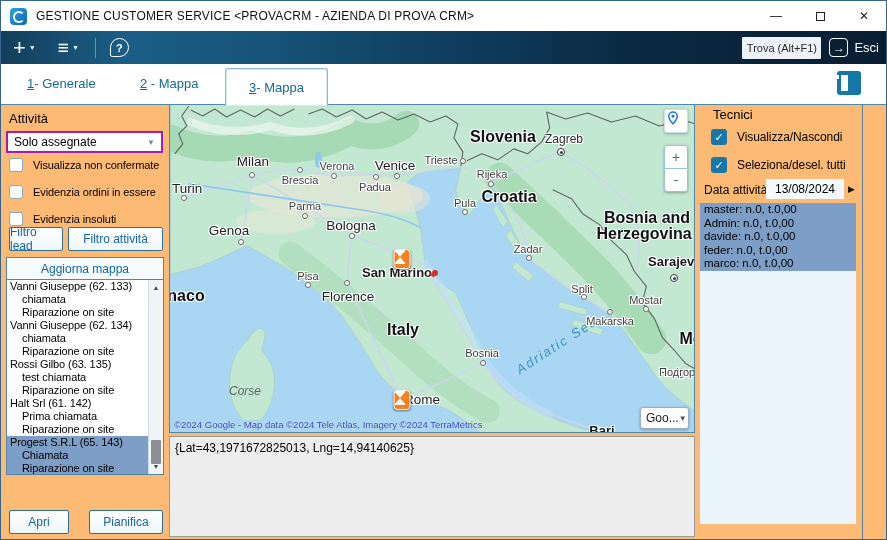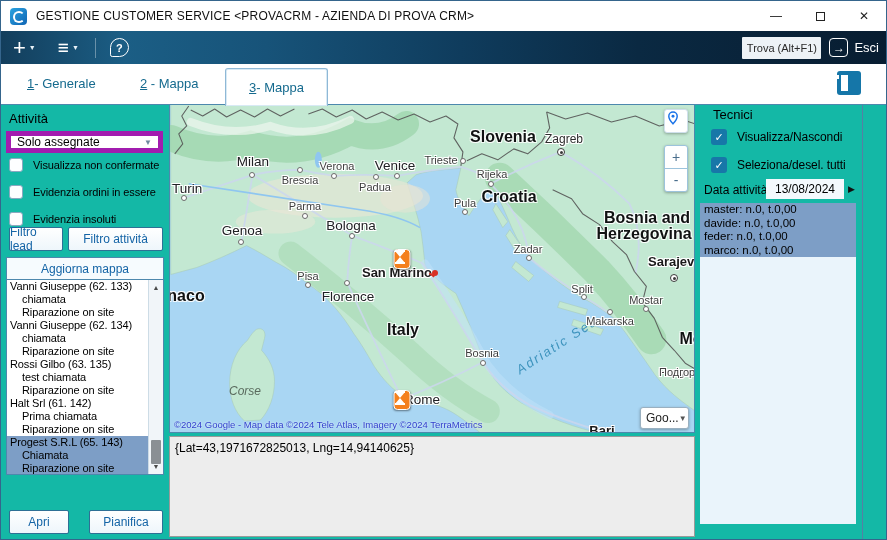--- a/index.html
+++ b/index.html
@@ -1,17 +1,17 @@
 <!DOCTYPE html>
 <html><head>
 <meta charset="utf-8">
 <style>
   html,body{margin:0;padding:0;background:#e8e8e8;}
   *{box-sizing:border-box;}
-  .window{position:relative;width:887px;height:540px;background:#14b8a6;border:1px solid #35658c;
+  .window{position:relative;width:887px;height:540px;background:#fdba74;border:1px solid #35658c;
     font-family:"Liberation Sans","DejaVu Sans",sans-serif;overflow:hidden;}
   
   .titlebar{position:absolute;left:0;top:0;width:100%;height:30px;background:#fff;display:flex;align-items:center;}
   .app-icon{width:17px;height:17px;margin-left:9px;border-radius:4px;background:linear-gradient(135deg,#2aa3e0,#1065b4);position:relative;flex:0 0 auto;}
   .app-icon::after{content:"";position:absolute;left:3px;top:3px;width:8px;height:8px;border:2.5px solid #fff;border-radius:50%;border-right-color:transparent;}
   .title-text{margin-left:9px;font-size:12px;color:#111;white-space:nowrap;letter-spacing:.2px;}
   .win-controls{position:absolute;right:0;top:0;height:30px;display:flex;}
   .win-btn{width:44px;height:30px;display:flex;align-items:center;justify-content:center;font-size:12px;color:#222;cursor:default;}
   .max-glyph{display:inline-block;width:9px;height:9px;border:1px solid #222;}
   
@@ -42,21 +42,21 @@
   .pt-dot{position:absolute;right:1px;top:1px;width:4px;height:4px;background:#fff;}
   
   .btn-blue{position:absolute;border:1px solid #2e7095;border-radius:2px;background:linear-gradient(#ffffff,#eef6fb);
     color:#1464a6;font-size:12px;display:flex;align-items:center;justify-content:center;cursor:default;}
   .cb-row{display:flex;align-items:center;}
   .cb-box{width:14px;height:14px;border:1px solid #8aa8c0;border-radius:3px;background:#fdfeff;flex:0 0 auto;}
   .cb-box.checked{width:16px;height:16px;border:none;border-radius:3px;background:#1777a8;color:#fff;font-size:11px;font-weight:bold;display:flex;align-items:center;justify-content:center;}
   .cb-label{margin-left:10px;font-size:11px;color:#000;white-space:nowrap;letter-spacing:-.1px;}
   
   .lbl-attivita{position:absolute;left:8px;top:110px;font-size:13px;color:#000;}
-  .combo{position:absolute;left:5px;top:130px;width:157px;height:22px;border:5px solid #a21caf;background:#fff;display:flex;align-items:center;}
+  .combo{position:absolute;left:5px;top:130px;width:157px;height:22px;border:2px solid #a21caf;background:#fff;display:flex;align-items:center;}
   .combo-value{font-size:12px;color:#000;margin-left:6px;}
   .combo-caret{margin-left:auto;margin-right:6px;font-size:8px;color:#6f8aa0;}
   #left-cbs{position:absolute;left:8px;top:157px;}
   #left-cbs .cb-row{margin-bottom:13px;height:14px;}
   .listbox{position:absolute;left:5px;top:256px;width:158px;height:218px;border:1px solid #4d88ad;background:#fff;}
   .aggiorna{position:absolute;left:0;top:0;width:100%;height:22px;border-bottom:1px solid #4d88ad;background:#f6fbfe;
     color:#1464a6;font-size:12px;display:flex;align-items:center;justify-content:center;}
   #activity-rows{position:absolute;left:0;top:22px;right:15px;bottom:0;overflow:hidden;}
   .act-row{height:13px;line-height:13px;font-size:11px;color:#000;white-space:nowrap;padding-left:3px;letter-spacing:-.1px;}
   .act-row.ind{padding-left:15px;}
@@ -291,21 +291,21 @@
         <div class="mlabel ml-sm" style="left: 167px; top: 62px; position: absolute;">Verona</div>
         <div class="mdot" style="left: 227px; top: 72px; position: absolute;"></div>
         <div class="mlabel ml-lg" style="left: 225px; top: 61px; position: absolute;">Venice</div>
         <div class="mdot" style="left: 206px; top: 73px; position: absolute;"></div>
         <div class="mlabel ml-sm" style="left: 205px; top: 83px; position: absolute;">Padua</div>
         <div class="mdot" style="left: 293px; top: 57px; position: absolute;"></div>
         <div class="mlabel ml-sm" style="left: 271px; top: 56px; position: absolute;">Trieste</div>
         <div class="mdot" style="left: 135px; top: 112px; position: absolute;"></div>
         <div class="mlabel ml-sm" style="left: 135px; top: 102px; position: absolute;">Parma</div>
         <div class="mdot" style="left: 71px; top: 138px; position: absolute;"></div>
-        <div class="mlabel ml-lg" style="left: 72px; top: 126px; position: absolute;">Genoa</div>
+        <div class="mlabel ml-lg" style="left: 59px; top: 126px; position: absolute;">Genoa</div>
         <div class="mdot" style="left: 182px; top: 132px; position: absolute;"></div>
         <div class="mlabel ml-lg" style="left: 181px; top: 121px; position: absolute;">Bologna</div>
         <div class="mdot" style="left: 138px; top: 181px; position: absolute;"></div>
         <div class="mlabel ml-sm" style="left: 138px; top: 172px; position: absolute;">Pisa</div>
         <div class="mdot" style="left: 177px; top: 179px; position: absolute;"></div>
         <div class="mlabel ml-lg" style="left: 178px; top: 192px; position: absolute;">Florence</div>
         <div class="mlabel ml-bold" style="left: 227px; top: 168px; position: absolute;">San Marino</div>
         <div class="mdot" style="left: 313px; top: 259px; position: absolute;"></div>
         <div class="mlabel ml-sm" style="left: 312px; top: 249px; position: absolute;">Bosnia</div>
         <div class="mlabel ml-lg" style="left: 252px; top: 295px; position: absolute;">Rome</div>
@@ -381,19 +381,20 @@
       <div class="cb-row">
         <span class="cb-box checked">✓</span>
         <span class="cb-label">Seleziona/desel. tutti</span>
       </div>
     </div>
   <div class="data-att-label">Data attività</div>
   <div class="date-box">13/08/2024</div>
   <div class="date-arrow">▶</div>
   <div class="tech-list" id="tech-list">
       <div class="tech-row">master: n.0, t.0,00</div>
+      <div class="tech-row">Admin: n.0, t.0,00</div>
       <div class="tech-row">davide: n.0, t.0,00</div>
       <div class="tech-row">feder: n.0, t.0,00</div>
       <div class="tech-row">marco: n.0, t.0,00</div>
     </div>
   <div class="right-divider"></div>
 
 </div>
 
 </body></html>

